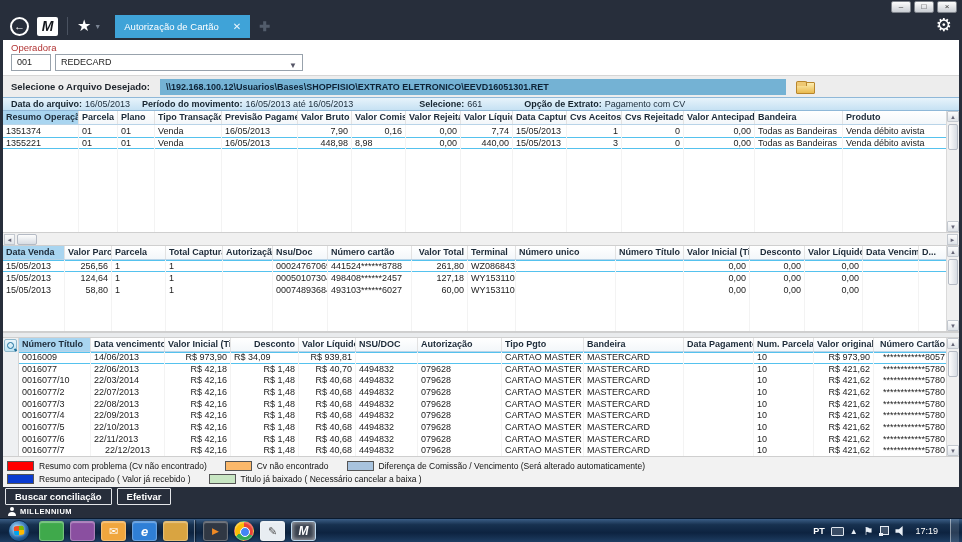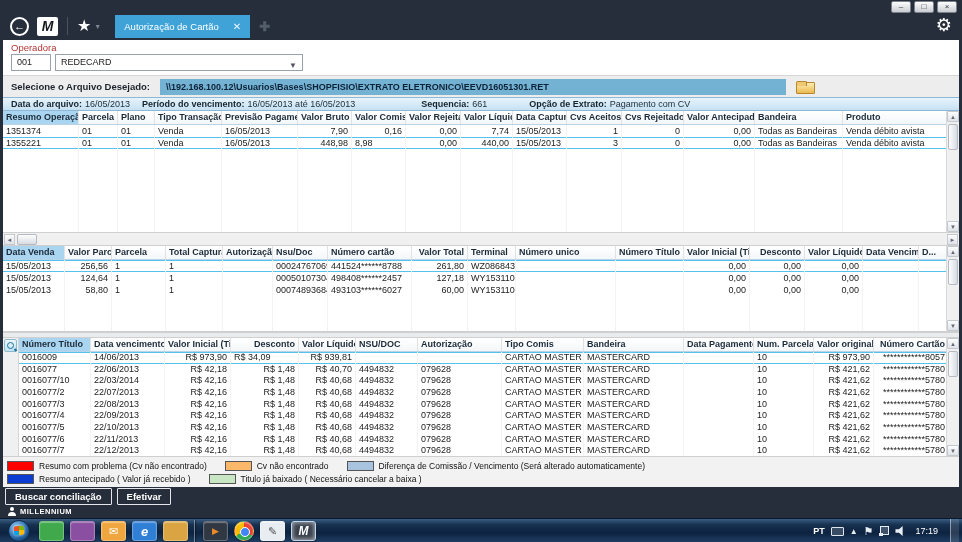--- a/index.html
+++ b/index.html
@@ -160,22 +160,22 @@
     </div>
 
     <div class="file-sec" data-name="file-picker-row">
       <span class="file-label" data-name="file-picker-label">Selecione o Arquivo Desejado:</span>
       <div class="file-path" data-name="file-path-field">\\192.168.100.12\Usuarios\Bases\SHOPFISIO\EXTRATO ELETRONICO\EEVD16051301.RET</div>
       <div class="folder" data-name="open-folder-icon"></div>
     </div>
 
     <div class="info-sec" data-name="file-info-bar">
         <span class="info-item" data-name="info-item"><span class="lbl">Data do arquivo:</span><span class="val">16/05/2013</span></span>
-        <span class="info-item" data-name="info-item"><span class="lbl">Período do vencimento:</span><span class="val">16/05/2013 até 16/05/2013</span></span>
-        <span class="info-item" data-name="info-item"><span class="lbl">Sequencia:</span><span class="val">661</span></span>
+        <span class="info-item" data-name="info-item"><span class="lbl">Período do movimento:</span><span class="val">16/05/2013 até 16/05/2013</span></span>
+        <span class="info-item" data-name="info-item"><span class="lbl">Selecione:</span><span class="val">661</span></span>
         <span class="info-item" data-name="info-item"><span class="lbl">Opção de Extrato:</span><span class="val">Pagamento com CV</span></span>
       </div>
 
     <div class="grid-wrap wrap1" data-name="summary-table-section">
       <div class="grid" data-name="summary-table">
           <div class="grow ghead" data-name="table-header-row">
             <div class="gcell sorted" data-name="column-header" style="width: 76px; text-align: left;">Resumo Operação</div>
             <div class="gcell" data-name="column-header" style="width: 39px; text-align: left;">Parcela</div>
             <div class="gcell" data-name="column-header" style="width: 37px; text-align: left;">Plano</div>
             <div class="gcell" data-name="column-header" style="width: 67px; text-align: left;">Tipo Transação</div>
@@ -363,21 +363,21 @@
       </div>
       <div class="grid grid3" data-name="titles-table">
           <div class="grow ghead" data-name="table-header-row">
             <div class="gcell sorted" data-name="column-header" style="width: 72px; text-align: left;">Número Título</div>
             <div class="gcell" data-name="column-header" style="width: 74px; text-align: left;">Data vencimento</div>
             <div class="gcell" data-name="column-header" style="width: 66px; text-align: right;">Valor Inicial (Tit)</div>
             <div class="gcell" data-name="column-header" style="width: 68px; text-align: right;">Desconto</div>
             <div class="gcell" data-name="column-header" style="width: 57px; text-align: right;">Valor Líquido</div>
             <div class="gcell" data-name="column-header" style="width: 62px; text-align: left;">NSU/DOC</div>
             <div class="gcell" data-name="column-header" style="width: 84px; text-align: left;">Autorização</div>
-            <div class="gcell" data-name="column-header" style="width: 82px; text-align: left;">Tipo Comis</div>
+            <div class="gcell" data-name="column-header" style="width: 82px; text-align: left;">Tipo Pgto</div>
             <div class="gcell" data-name="column-header" style="width: 100px; text-align: left;">Bandeira</div>
             <div class="gcell" data-name="column-header" style="width: 70px; text-align: left;">Data Pagamento</div>
             <div class="gcell" data-name="column-header" style="width: 60px; text-align: right;">Num. Parcela</div>
             <div class="gcell" data-name="column-header" style="width: 60px; text-align: right;">Valor original</div>
             <div class="gcell" data-name="column-header" style="width: 75px; text-align: right;">Número Cartão</div>
           </div>
           <div class="grow sel" data-name="table-row">
             <div class="gcell" data-name="cell" style="width: 72px; text-align: left;">0016009</div>
             <div class="gcell" data-name="cell" style="width: 74px; text-align: left;">14/06/2013</div>
             <div class="gcell" data-name="cell" style="width: 66px; text-align: right;">R$ 973,90</div>
@@ -492,21 +492,21 @@
             <div class="gcell" data-name="cell" style="width: 84px; text-align: left;">079628</div>
             <div class="gcell" data-name="cell" style="width: 82px; text-align: left;">CARTAO MASTER S/ J...</div>
             <div class="gcell" data-name="cell" style="width: 100px; text-align: left;">MASTERCARD</div>
             <div class="gcell" data-name="cell" style="width: 70px; text-align: left;"></div>
             <div class="gcell" data-name="cell" style="width: 60px; text-align: left;">10</div>
             <div class="gcell" data-name="cell" style="width: 60px; text-align: right;">R$ 421,62</div>
             <div class="gcell" data-name="cell" style="width: 75px; text-align: right;">************5780</div>
           </div>
           <div class="grow " data-name="table-row">
             <div class="gcell" data-name="cell" style="width: 72px; text-align: left;">0016077/7</div>
-            <div class="gcell" data-name="cell" style="width: 74px; text-align: left;">22/12/2013</div>
+            <div class="gcell" data-name="cell" style="width: 74px; text-align: center;">22/12/2013</div>
             <div class="gcell" data-name="cell" style="width: 66px; text-align: right;">R$ 42,16</div>
             <div class="gcell" data-name="cell" style="width: 68px; text-align: right;">R$ 1,48</div>
             <div class="gcell" data-name="cell" style="width: 57px; text-align: right;">R$ 40,68</div>
             <div class="gcell" data-name="cell" style="width: 62px; text-align: left;">4494832</div>
             <div class="gcell" data-name="cell" style="width: 84px; text-align: left;">079628</div>
             <div class="gcell" data-name="cell" style="width: 82px; text-align: left;">CARTAO MASTER S/ J...</div>
             <div class="gcell" data-name="cell" style="width: 100px; text-align: left;">MASTERCARD</div>
             <div class="gcell" data-name="cell" style="width: 70px; text-align: left;"></div>
             <div class="gcell" data-name="cell" style="width: 60px; text-align: left;">10</div>
             <div class="gcell" data-name="cell" style="width: 60px; text-align: right;">R$ 421,62</div>

